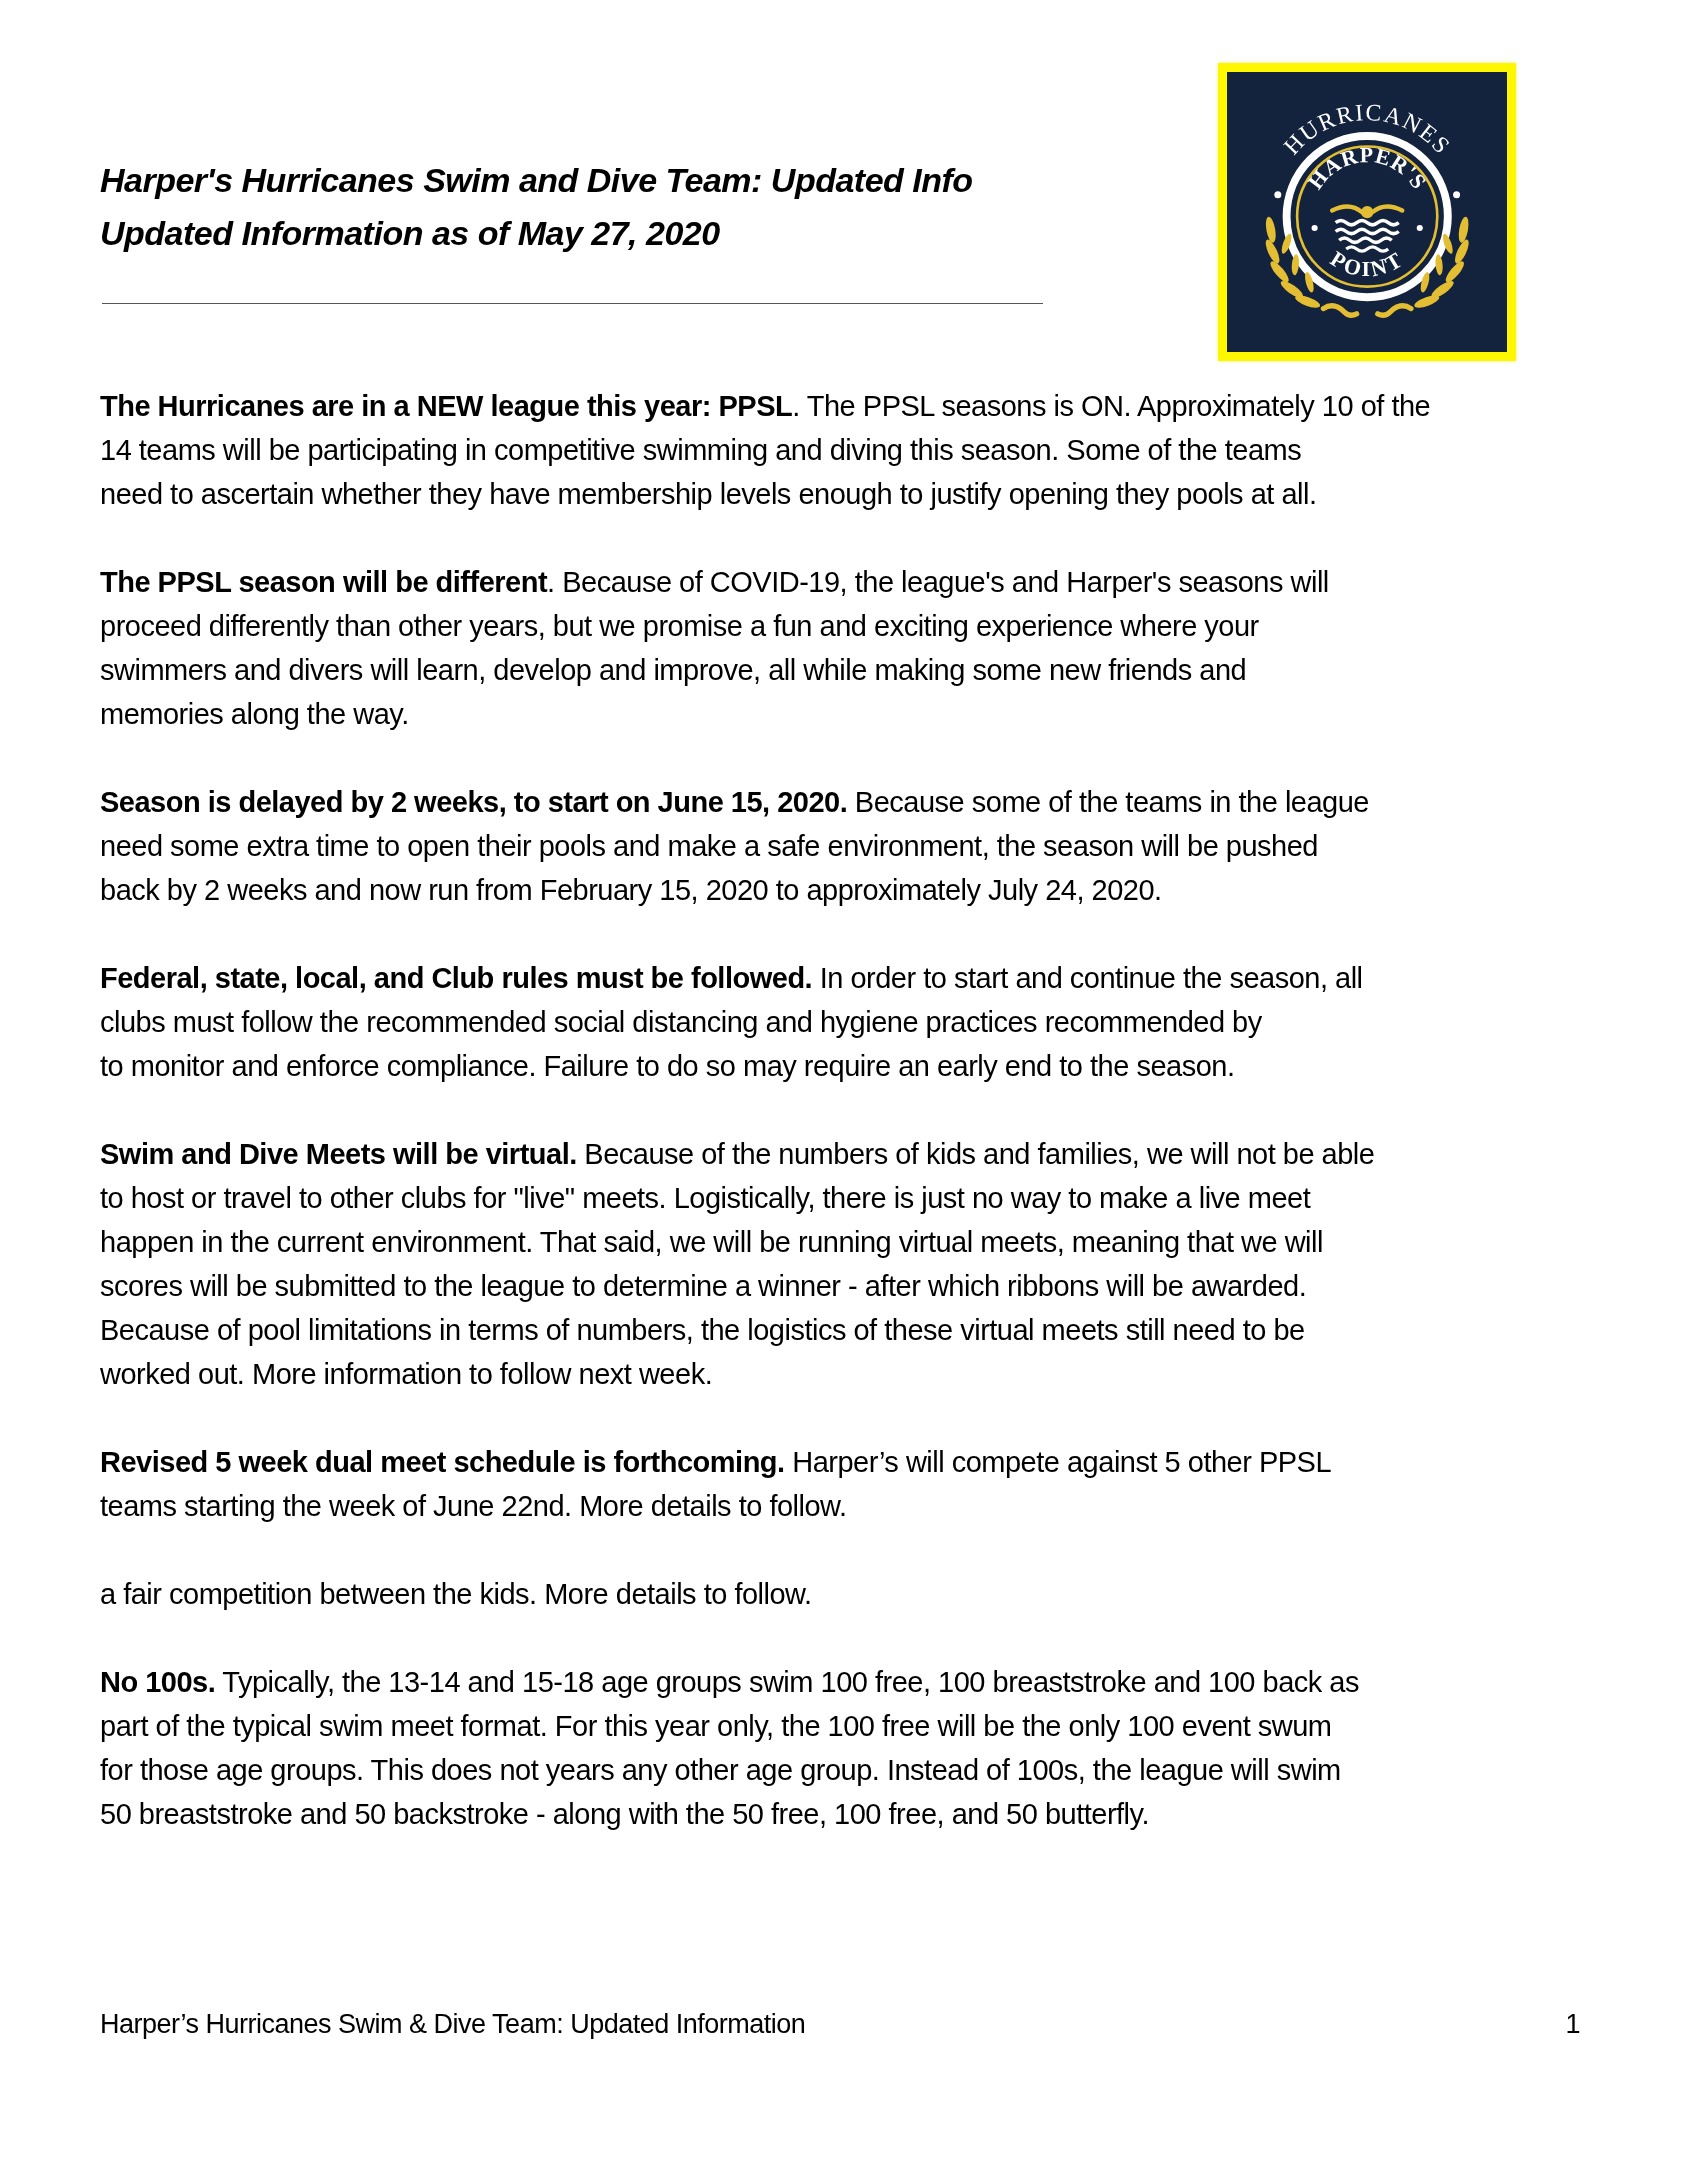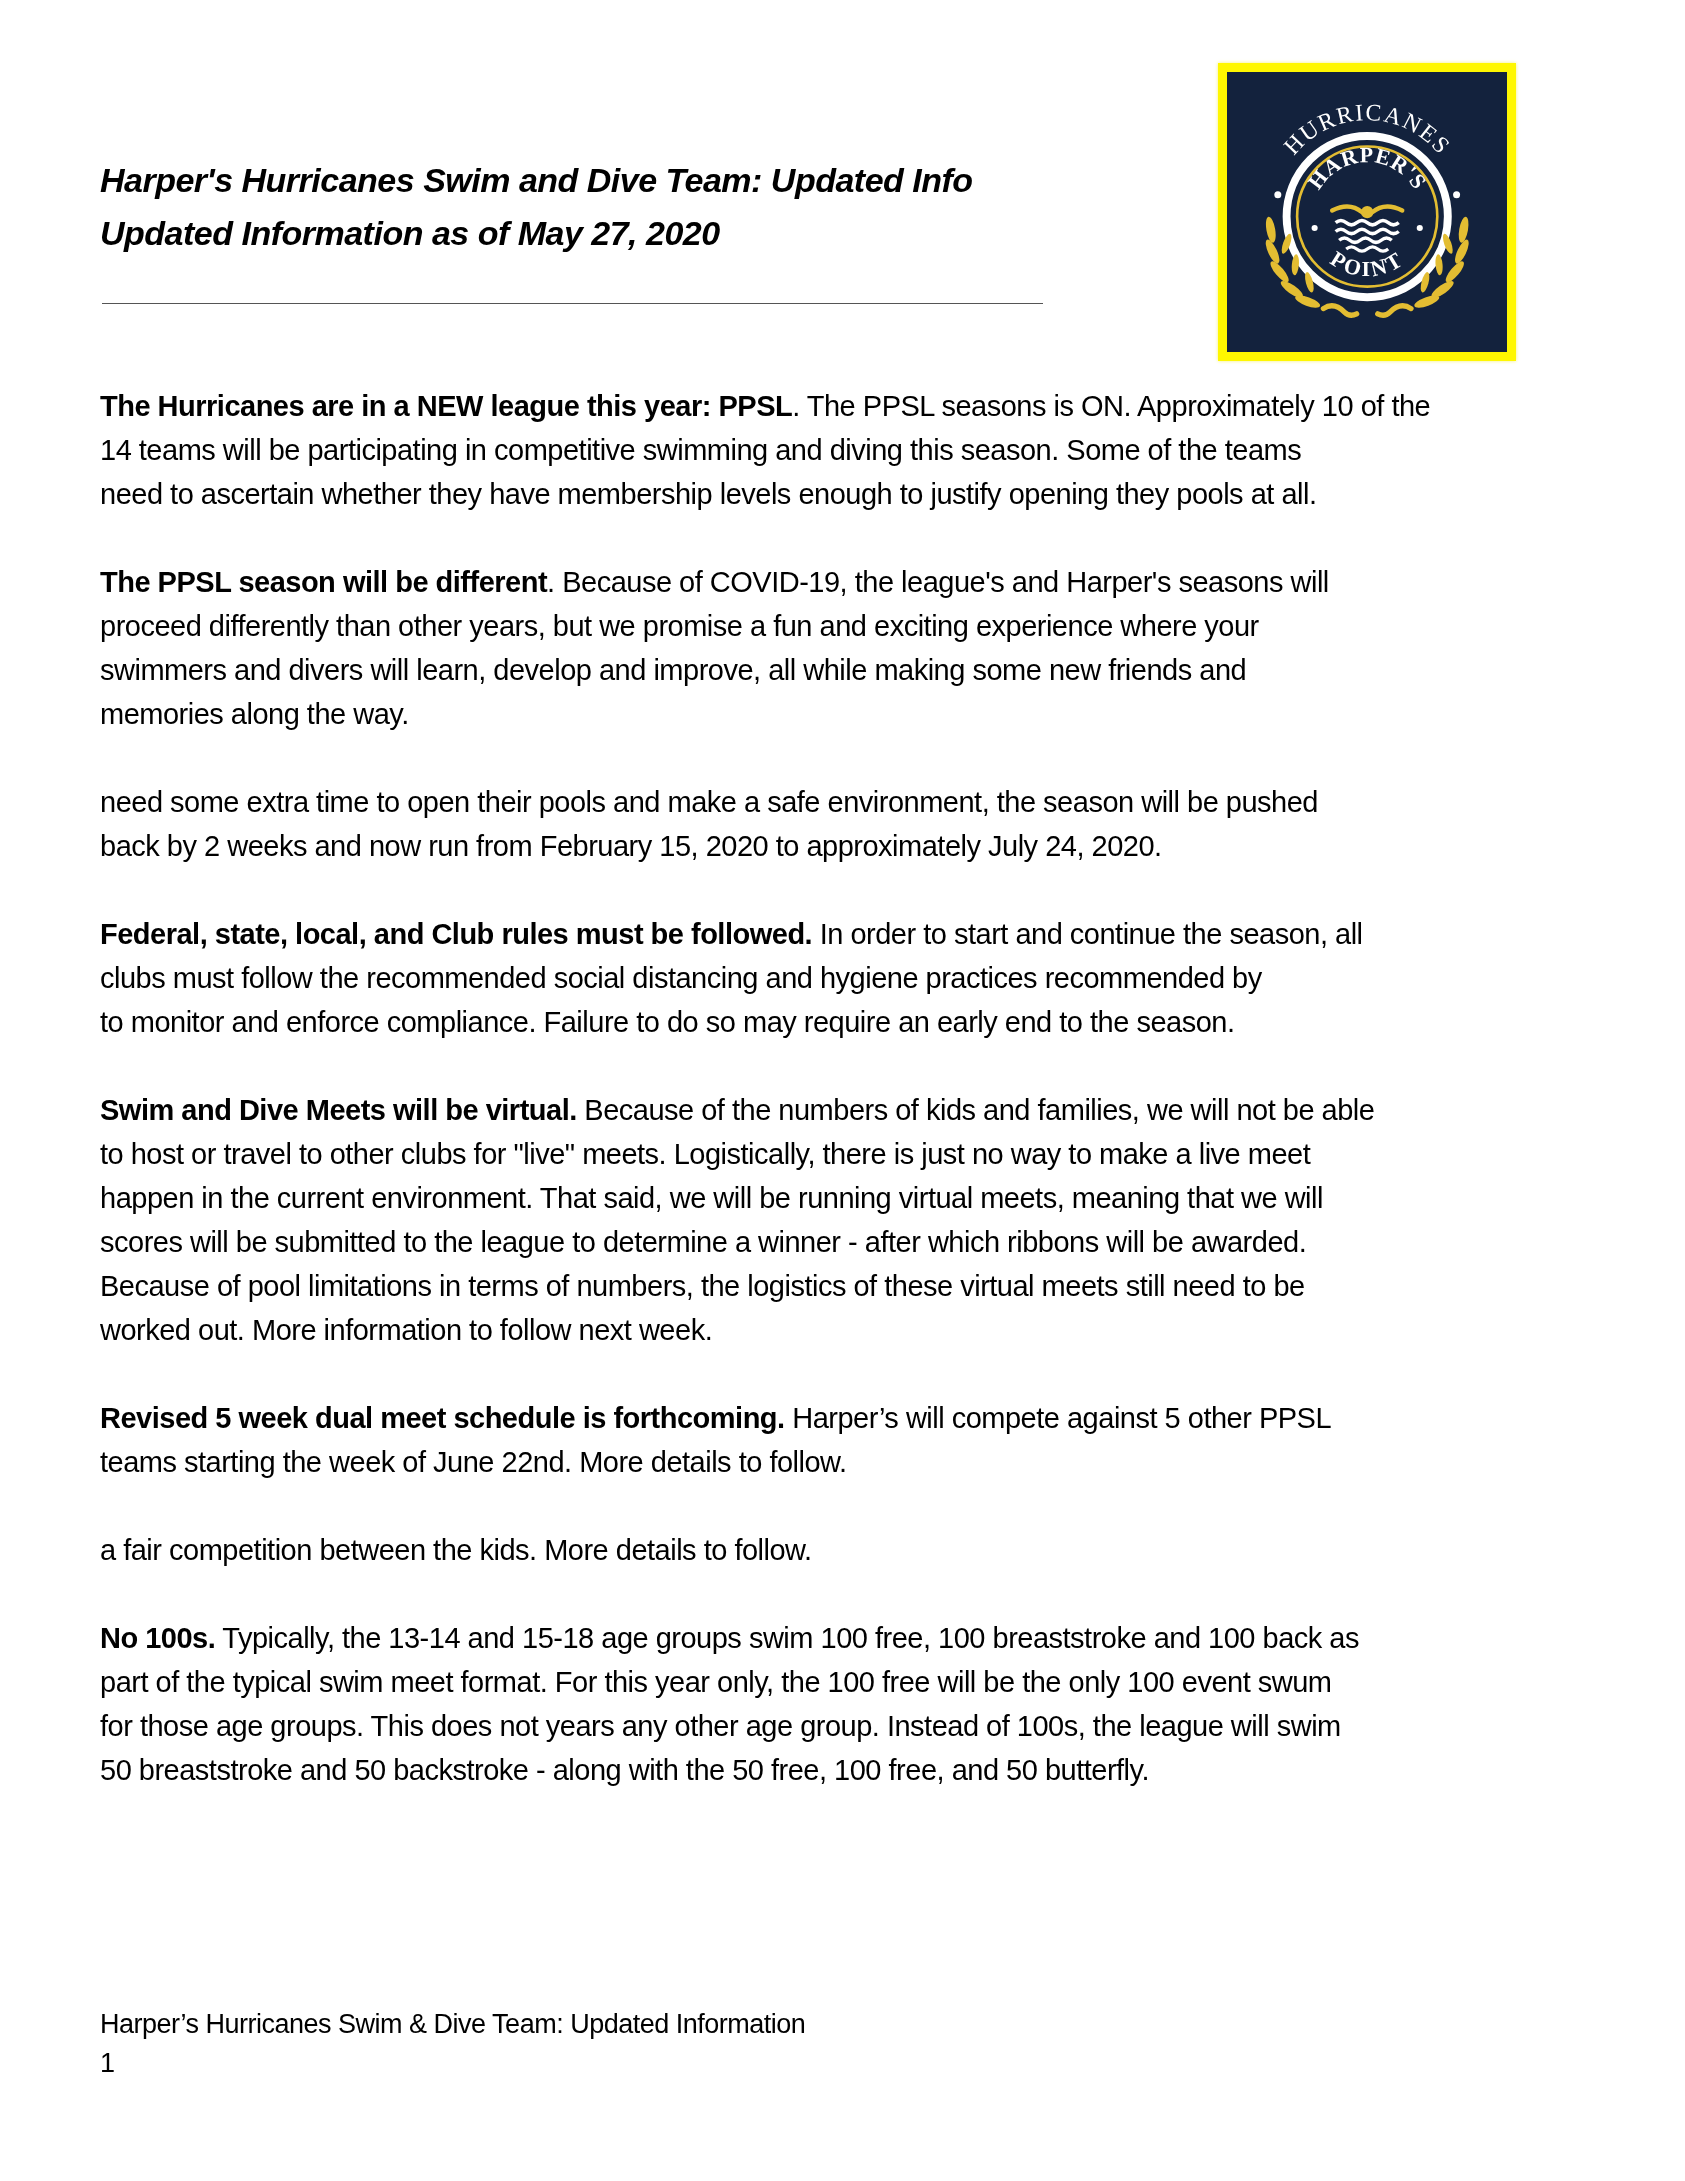--- a/index.html
+++ b/index.html
@@ -83,21 +83,20 @@
   .footer {
     position: absolute;
     left: 100px;
     top: 2005px;
     width: 1480px;
     font-size: 27px;
     line-height: 39px;
     letter-spacing: -0.5px;
     display: flex;
     justify-content: space-between;
-    flex-direction: column;
   }
 </style>
 </head>
 <body>
 
 <div class="page-header">
   <div class="title-line">Harper's Hurricanes Swim and Dive Team: Updated Info</div>
   <div class="title-line">Updated Information as of May 27, 2020</div>
 </div>
 
@@ -179,20 +178,21 @@
   </p>
 
   <p class="para">
     <span class="line"><span class="lead">The PPSL season will be different</span><span>. Because of COVID-19, the league's and Harper's seasons will</span></span>
     <span class="line">proceed differently than other years, but we promise a fun and exciting experience where your</span>
     <span class="line">swimmers and divers will learn, develop and improve, all while making some new friends and</span>
     <span class="line">memories along the way.</span>
   </p>
 
   <p class="para">
+    <span class="line"><span class="lead">Season is delayed by 2 weeks, to start on June 15, 2020.</span><span> Because some of the teams in the league</span></span>
     <span class="line">need some extra time to open their pools and make a safe environment, the season will be pushed</span>
     <span class="line">back by 2 weeks and now run from February 15, 2020 to approximately July 24, 2020.</span>
   </p>
 
   <p class="para">
     <span class="line"><span class="lead">Federal, state, local, and Club rules must be followed.</span><span> In order to start and continue the season, all</span></span>
     <span class="line">clubs must follow the recommended social distancing and hygiene practices recommended by</span>
     <span class="line">to monitor and enforce compliance. Failure to do so may require an early end to the season.</span>
   </p>
 

